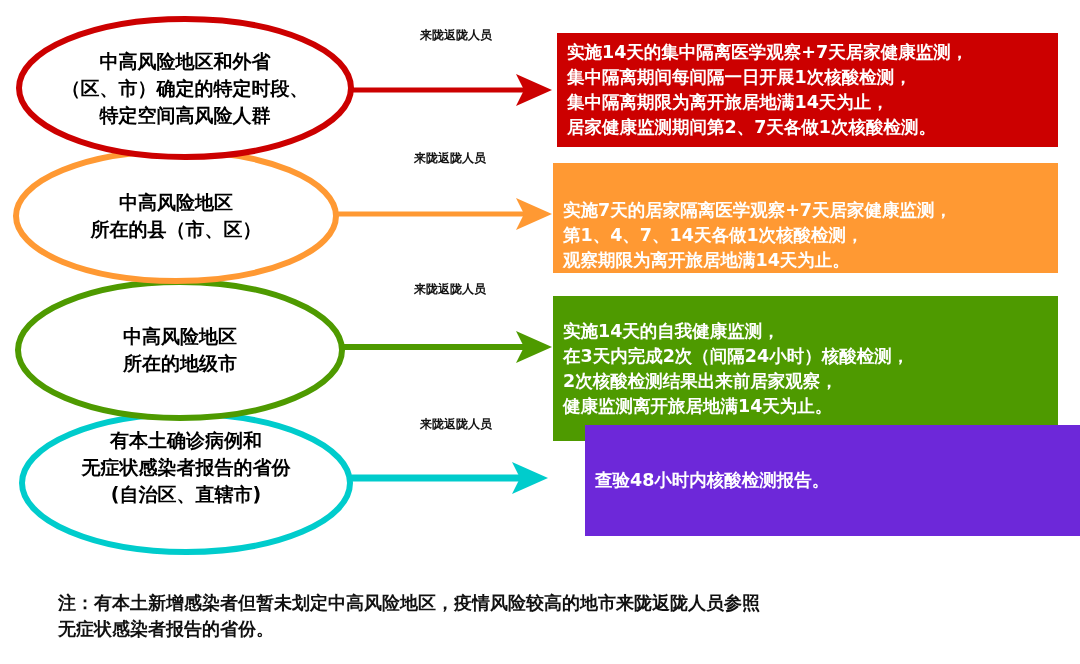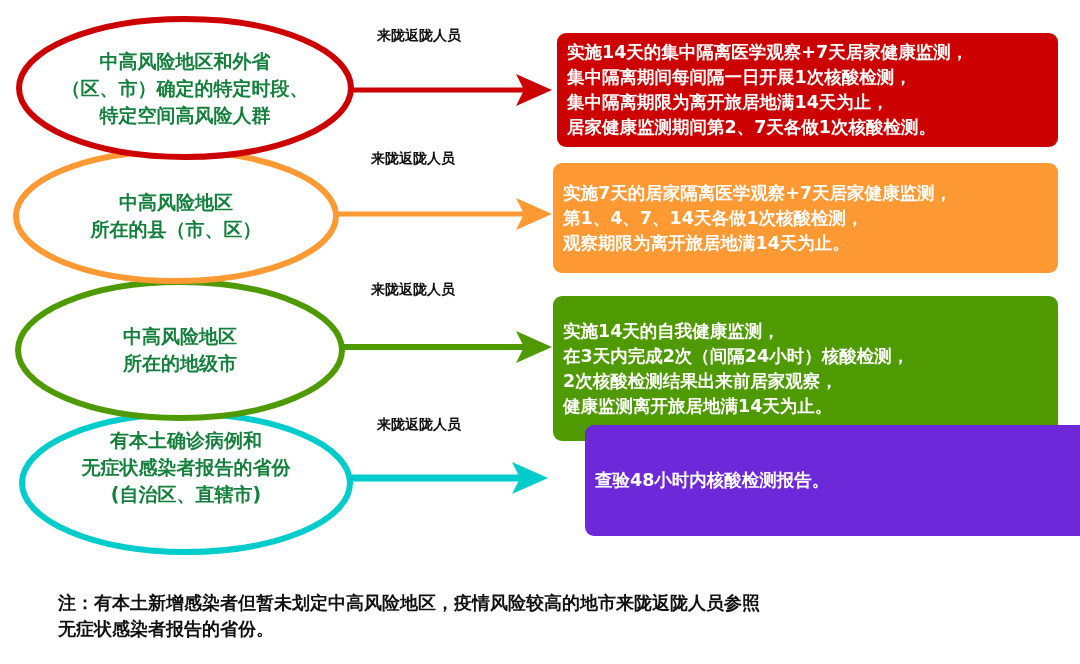--- a/index.html
+++ b/index.html
@@ -1,22 +1,22 @@
 <!DOCTYPE html>
 <html><head>
 <meta charset="utf-8">
 <style>
   html,body{margin:0;padding:0;background:#ffffff;}
   body{width:1080px;height:664px;position:relative;overflow:hidden;
        font-family:"DejaVu Sans","Liberation Sans",sans-serif;font-weight:bold;color:#111;}
   svg.lines{position:absolute;left:0;top:0;}
   .ellipse-text{position:absolute;display:flex;align-items:center;justify-content:center;
-       text-align:center;font-size:19px;line-height:27px;white-space:pre-line;color:#15803d;}
-  .flow-label{position:absolute;font-size:14px;color:#111;white-space:nowrap;}
-  .box{position:absolute;border-radius:9px;color:#fff;font-size:17.5px;line-height:25px;
+       text-align:center;font-size:19px;line-height:27px;white-space:pre-line;color:#000000;}
+  .flow-label{position:absolute;font-size:12px;color:#111;white-space:nowrap;margin-left:43px;}
+  .box{position:absolute;border-radius:0;color:#fff;font-size:17.5px;line-height:25px;
        padding:0 10px;box-sizing:border-box;display:flex;align-items:center;white-space:pre-line;}
   .note{position:absolute;left:58px;top:590px;font-size:18px;line-height:26px;color:#111;white-space:pre-line;}
 </style>
 </head>
 <body>
 
 <svg class="lines" width="1080" height="664">
 
   <g>
     <ellipse cx="186" cy="483" rx="164" ry="69" fill="#fff" stroke="#00CCCC" stroke-width="6"></ellipse>
@@ -55,21 +55,21 @@
 <div class="flow-label" style="left:371px;top:150px;">来陇返陇人员</div>
 <div class="flow-label" style="left:371px;top:281px;">来陇返陇人员</div>
 <div class="flow-label" style="left:377px;top:416px;">来陇返陇人员</div>
 
 <div class="box" style="left:557px;top:33px;width:501px;height:114px;background:#CC0000;">
   <span>实施14天的集中隔离医学观察+7天居家健康监测，
 集中隔离期间每间隔一日开展1次核酸检测，
 集中隔离期限为离开旅居地满14天为止，
 居家健康监测期间第2、7天各做1次核酸检测。</span>
 </div>
-<div class="box" style="left:553px;top:163px;width:505px;height:110px;background:#FF9933;">
+<div class="box" style="left:553px;top:163px;width:505px;height:110px;background:#FF9933;align-items:flex-end;">
   <span>实施7天的居家隔离医学观察+7天居家健康监测，
 第1、4、7、14天各做1次核酸检测，
 观察期限为离开旅居地满14天为止。</span>
 </div>
 <div class="box" style="left:553px;top:296px;width:505px;height:145px;background:#4E9A00;">
   <span>实施14天的自我健康监测，
 在3天内完成2次（间隔24小时）核酸检测，
 2次核酸检测结果出来前居家观察，
 健康监测离开旅居地满14天为止。</span>
 </div>

